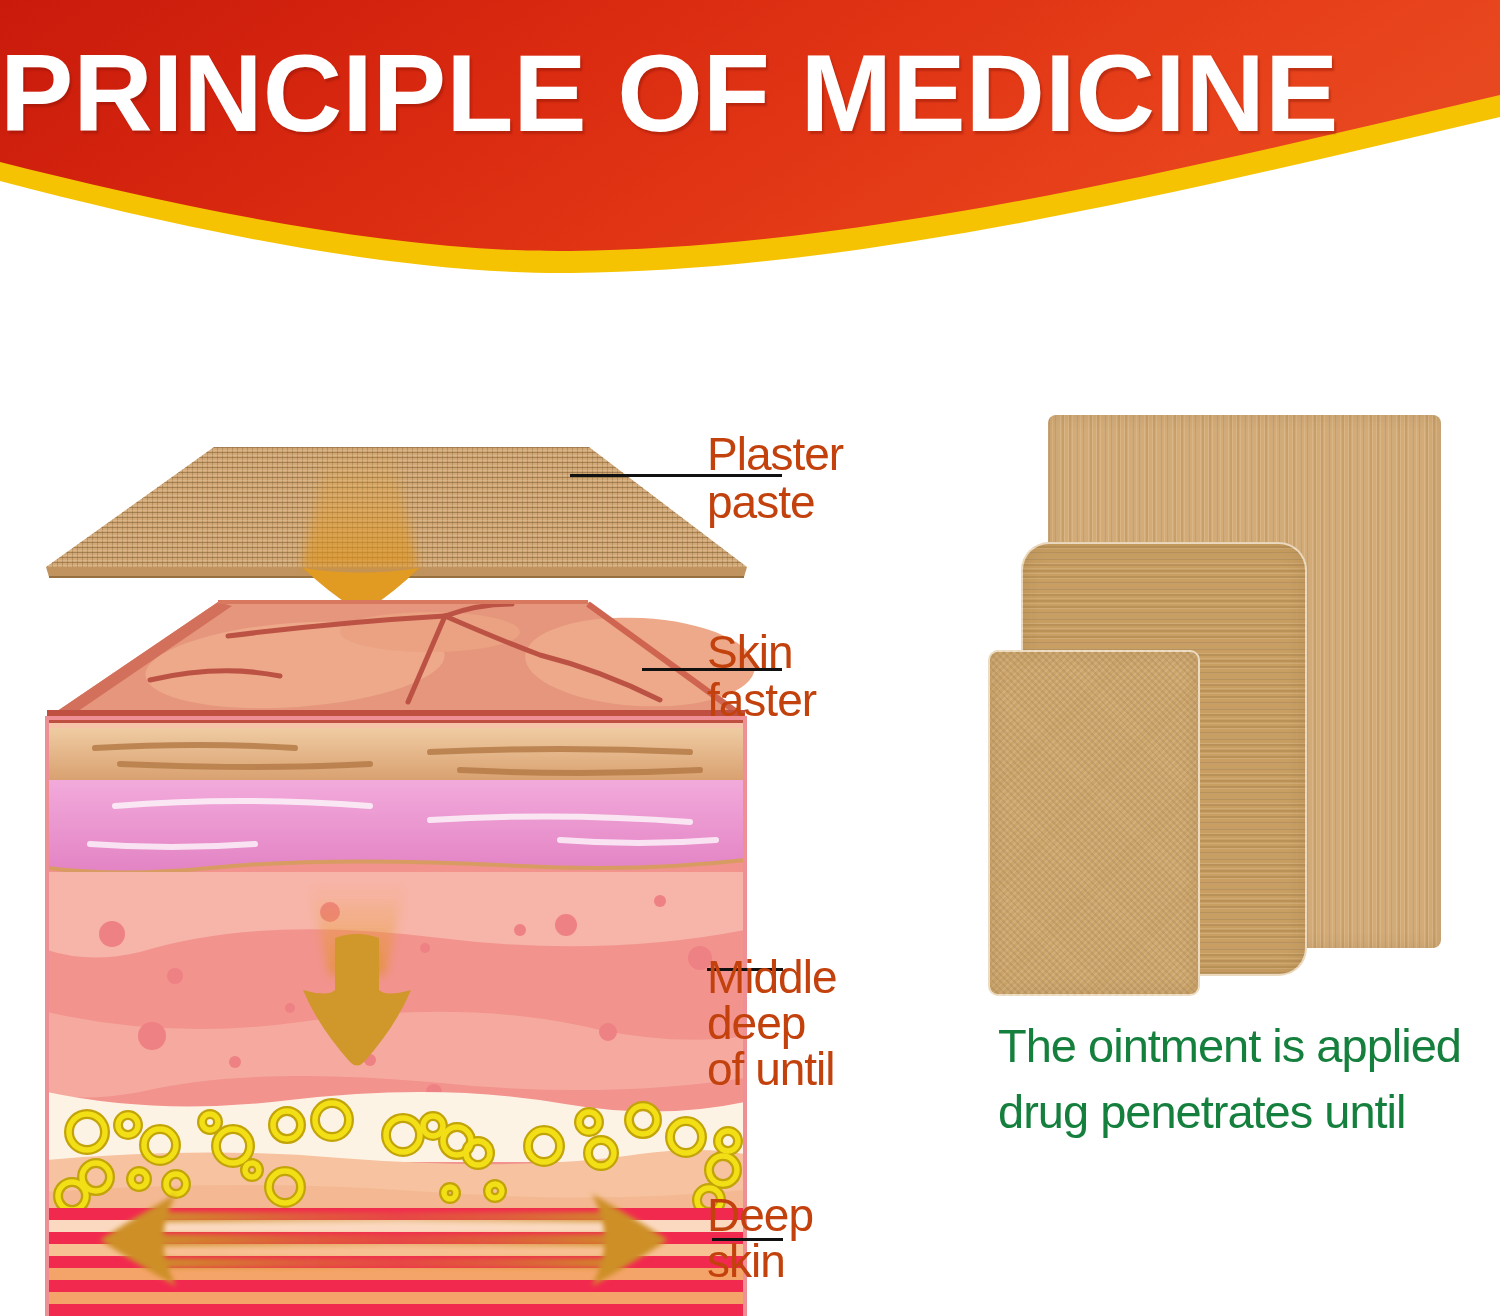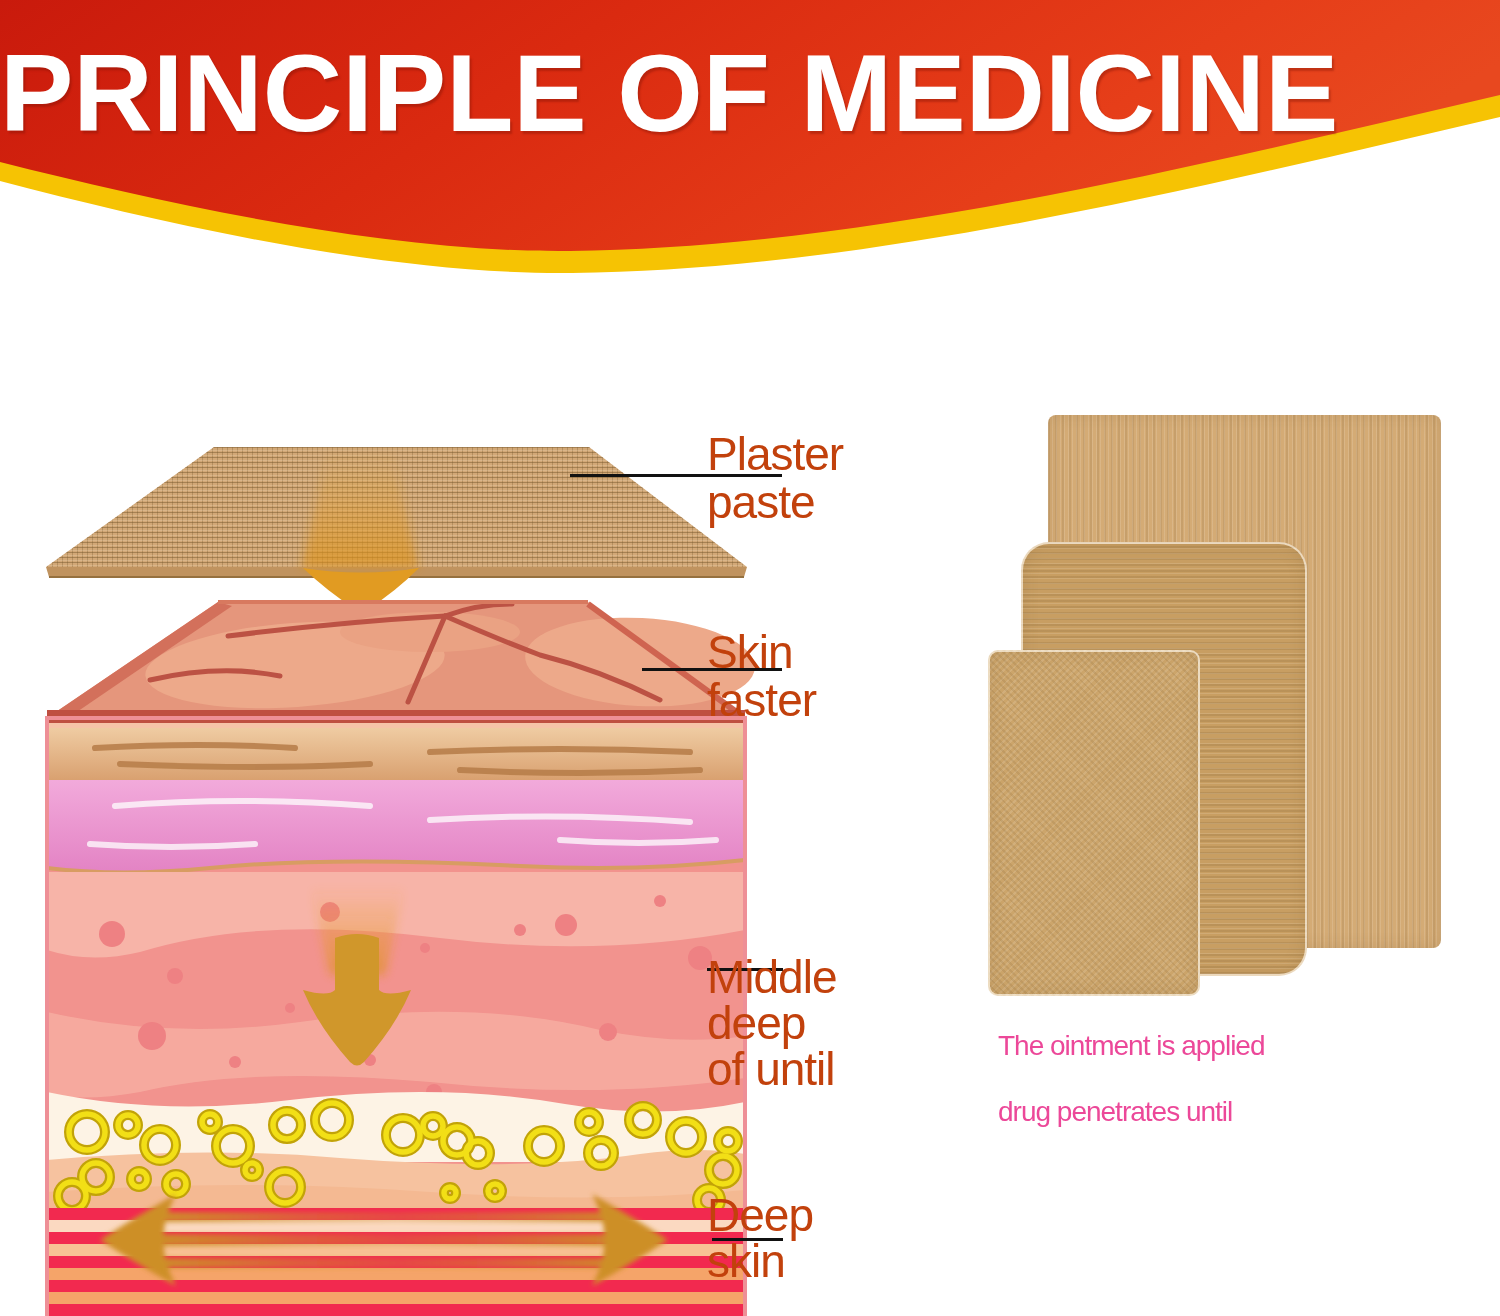--- a/index.html
+++ b/index.html
@@ -40,21 +40,21 @@
   .patch-small{
     left:988px; top:650px; width:208px; height:342px; border-radius:10px;
     border:2px solid rgba(255,249,238,.65);
     background:
       repeating-linear-gradient(45deg, rgba(96,69,32,.11) 0 2px, rgba(0,0,0,0) 2px 5px),
       repeating-linear-gradient(-45deg, rgba(255,255,255,.11) 0 2px, rgba(255,255,255,0) 2px 5px),
       #cca56b;
   }
   .caption{
     position:absolute; left:998px; top:1013px; width:470px;
-    color:#ec4899; font-size:28px; line-height:66px; letter-spacing:-1px;
+    color:#15803d; font-size:47px; line-height:66px; letter-spacing:-1px;
     white-space:nowrap;
   }
 </style>
 </head>
 <body>
 
 <div class="stage">
 
   <svg class="banner-svg" width="1500" height="290" viewBox="0 0 1500 290">
     <path d="M0,0 L1500,0 L1500,117 C1180,192 862,270 572,273 C392,275 172,226 0,181 Z" fill="#f6c303"></path>

